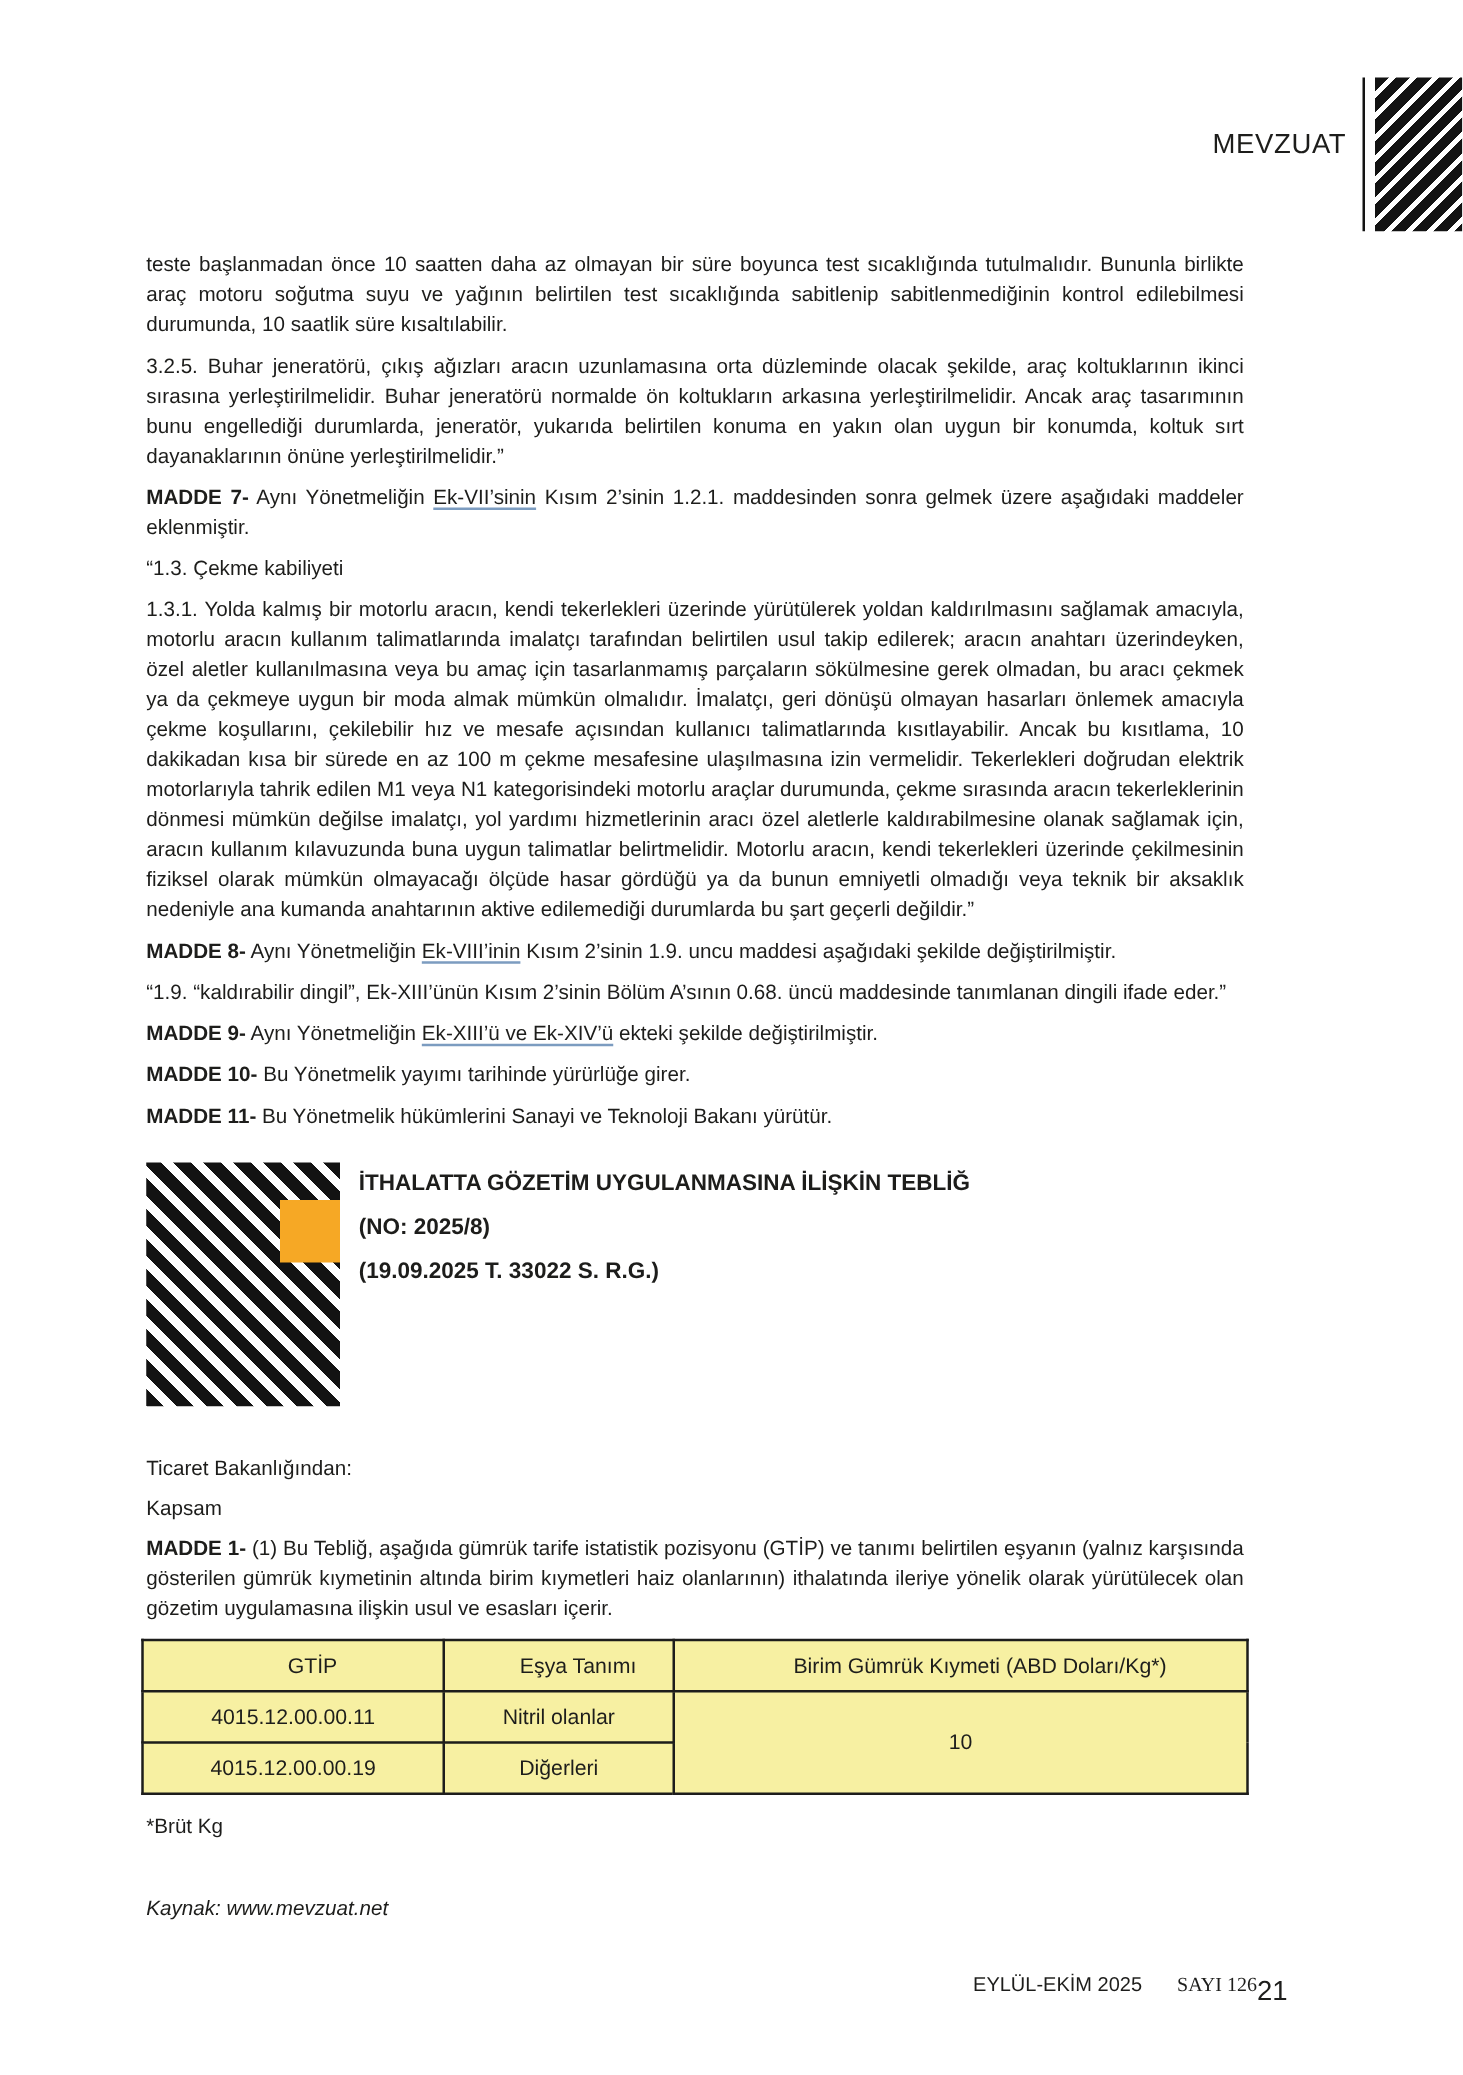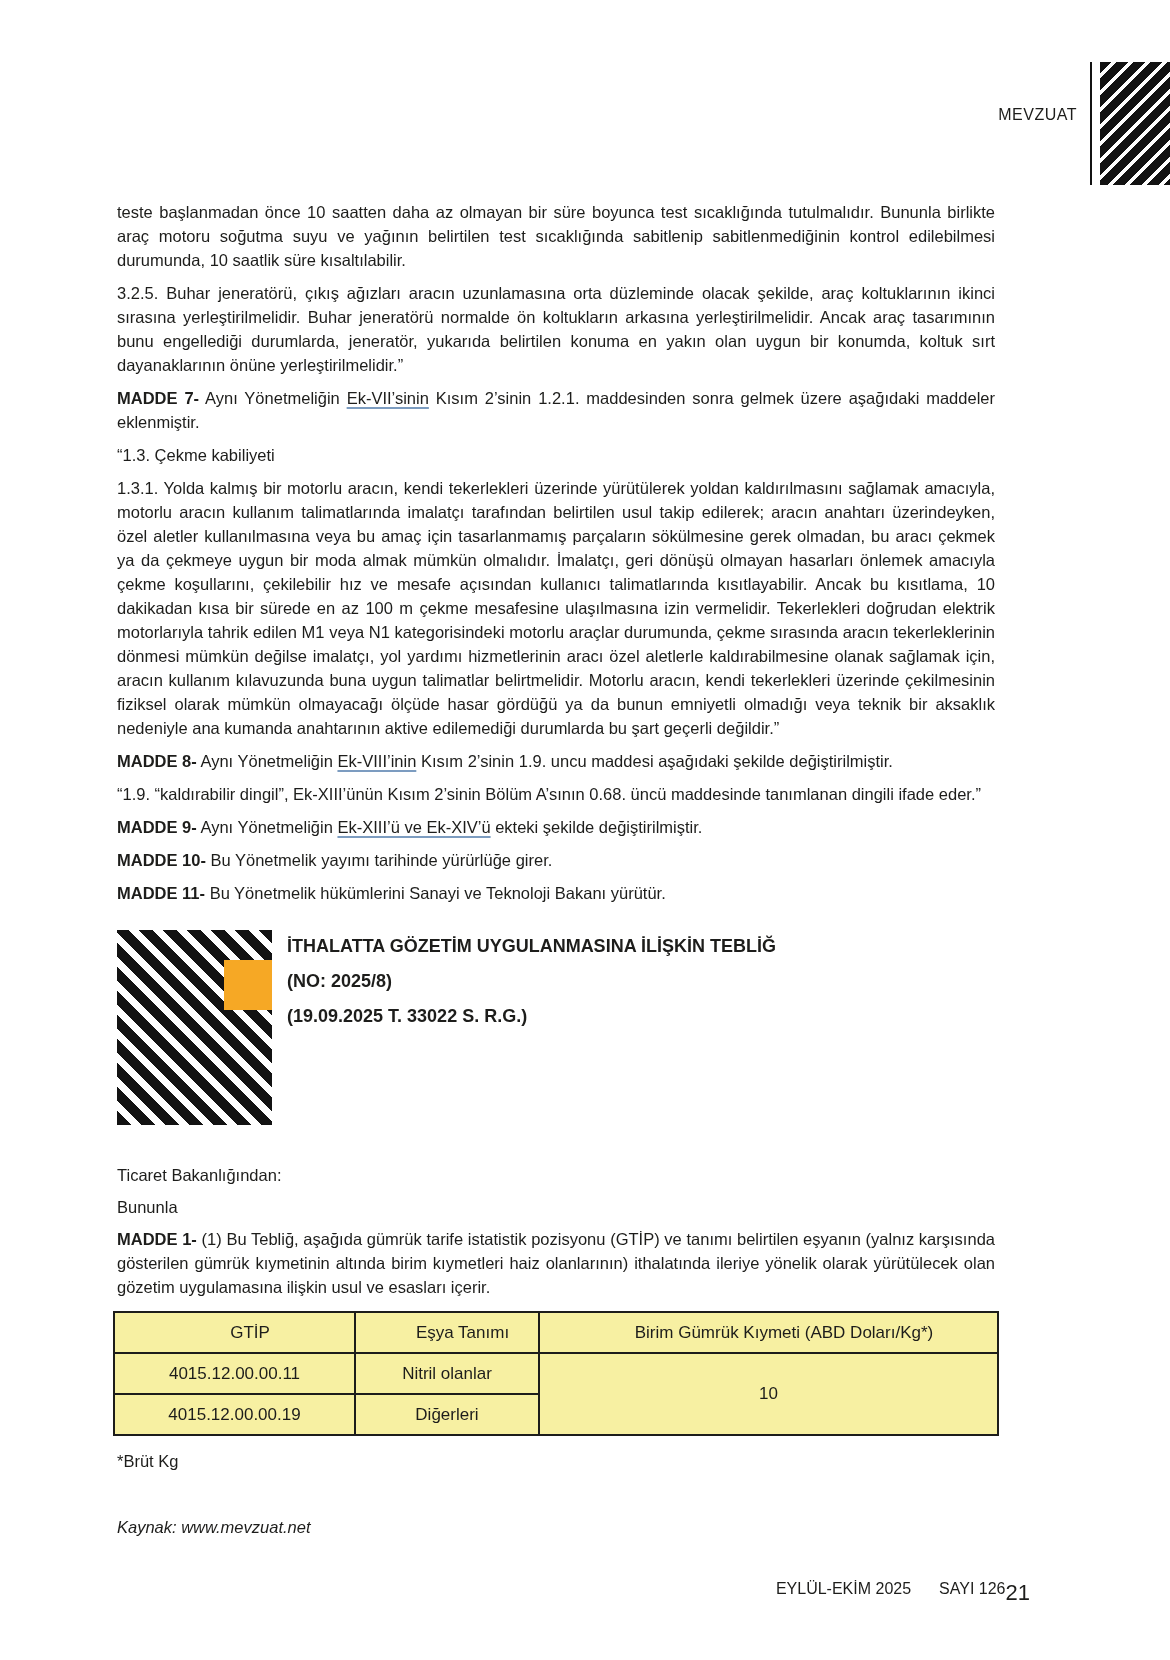--- a/index.html
+++ b/index.html
@@ -7,21 +7,21 @@
     position:relative;
     width:1170px;height:1660px;
     background:#ffffff;
     font-family:"Liberation Sans","DejaVu Sans",sans-serif;
     color:#1d1d1b;
     overflow:hidden;
   }
   
   .brand{
     position:absolute;top:105px;right:93px;
-    font-size:16px;letter-spacing:.5px;color:#1d1d1b;line-height:20px;
+    font-size:22px;letter-spacing:.5px;color:#1d1d1b;line-height:20px;
   }
   .mast-divider{
     position:absolute;top:62px;right:78px;width:2px;height:123px;background:#131313;
   }
   .mast-stripes{
     position:absolute;top:62px;right:0;width:70px;height:123px;
     background:repeating-linear-gradient(135deg,#131313 0 8px,#ffffff 8px 12px);
   }
   
   .content{position:absolute;left:117px;top:200px;width:878px;}
@@ -65,21 +65,21 @@
   table.goods th{font-weight:normal;padding-left:35px;}
   col.c1{width:241px;} col.c2{width:184px;} col.c3{width:459px;}
   .footnote{margin-top:13px !important;text-align:left !important;}
   .source{margin-top:42px !important;text-align:center;font-style:italic;}
   
   .page-footer{
     position:absolute;top:1580px;right:140px;
     display:flex;align-items:flex-start;color:#1d1d1b;
   }
   .page-footer .issue{font-size:16px;}
-  .page-footer .number{font-size:16px;margin-left:28px;}
+  .page-footer .number{font-size:16px;margin-left:28px;font-family:Liberation Serif, serif;}
   .page-footer .pageno{font-size:22px;}
 </style>
 </head>
 <body>
 
 <div class="page">
 
   <div class="brand">MEVZUAT</div>
   <div class="mast-divider"></div>
   <div class="mast-stripes"></div>
@@ -111,21 +111,21 @@
         <div class="orange-square"></div>
       </div>
       <div class="notice-text">
         <div class="nline">İTHALATTA GÖZETİM UYGULANMASINA İLİŞKİN TEBLİĞ</div>
         <div class="nline">(NO: 2025/8)</div>
         <div class="nline">(19.09.2025 T. 33022 S. R.G.)</div>
       </div>
     </div>
 
     <p class="plain">Ticaret Bakanlığından:</p>
-    <p class="tight">Bununla</p>
+    <p class="tight">Kapsam</p>
 
     <p class="tight"><b>MADDE 1-</b> <span>(1) Bu Tebliğ, aşağıda gümrük tarife istatistik pozisyonu (GTİP) ve tanımı belirtilen eşyanın (yalnız karşısında gösterilen gümrük kıymetinin altında birim kıymetleri haiz olanlarının) ithalatında ileriye yönelik olarak yürütülecek olan gözetim uygulamasına ilişkin usul ve esasları içerir.</span></p>
 
     <table class="goods">
       <colgroup>
           <col class="c1">
           <col class="c2">
           <col class="c3">
         </colgroup>
       <thead>

